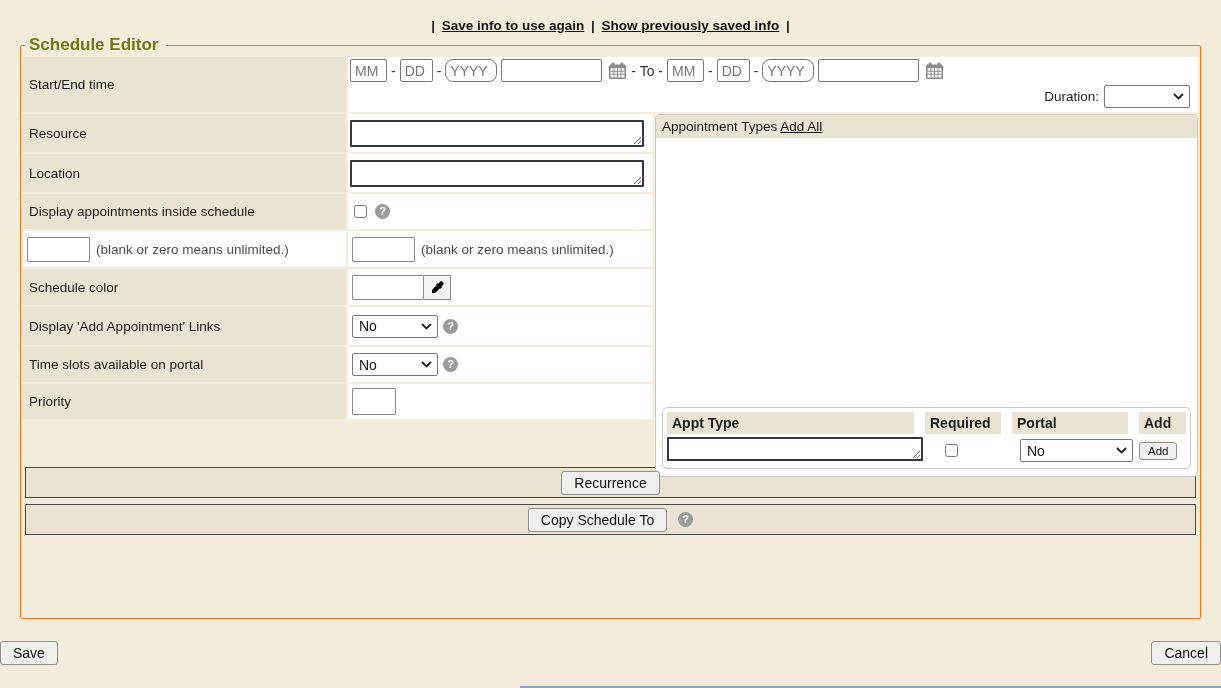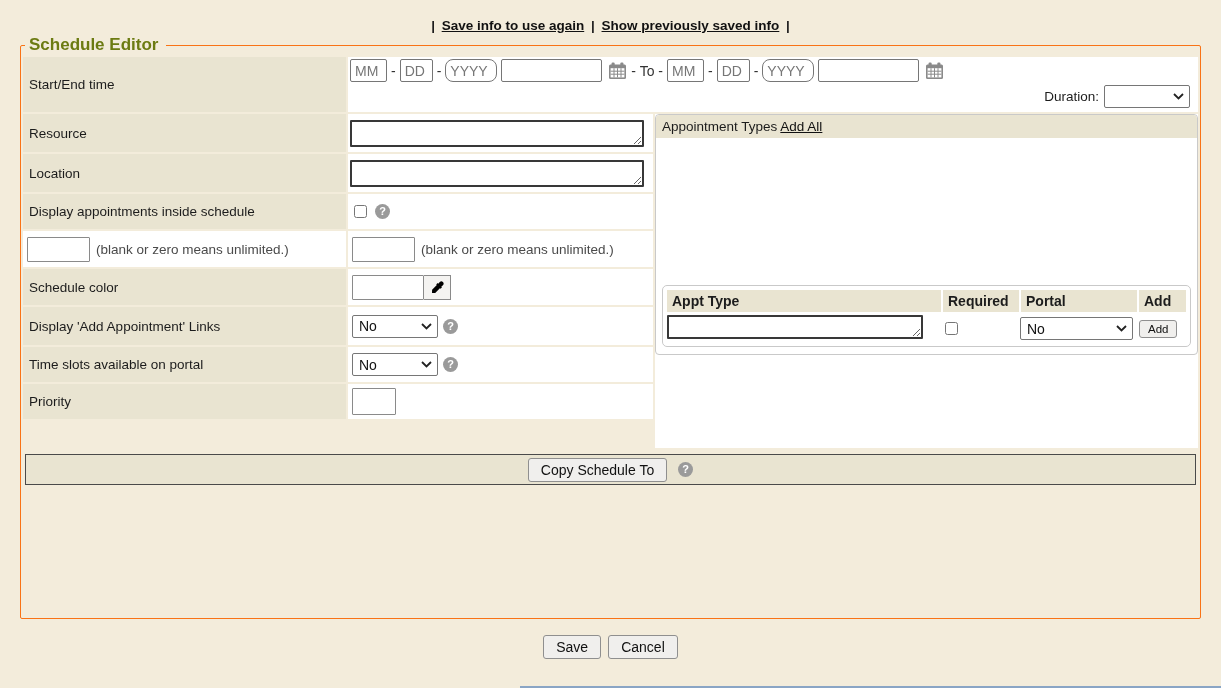--- a/index.html
+++ b/index.html
@@ -63,29 +63,29 @@
     justify-content:center;margin-left:5px;flex:0 0 auto;cursor:pointer;
   }
   .cal{margin-left:2px;cursor:pointer;display:inline-flex;}
   .color-btn{
     width:27px;height:25px;border:1px solid #8a8a8a;border-left:none;background:#f4f3f1;
     display:inline-flex;align-items:center;justify-content:center;padding:0;cursor:pointer;
   }
   
   .right-cell{grid-column:3;grid-row:2/11;background:#fff;padding:0;}
   .appt-panel{
-    border:1px solid #c9c9c9;border-radius:4px;background:#fff;height:241px;
+    border:1px solid #c9c9c9;border-radius:4px;background:#fff;height:363px;
     display:flex;flex-direction:column;box-sizing:border-box;overflow:hidden;
   }
   .appt-head{background:#E9E4D1;padding:4px 6px;font-size:13.5px;border-radius:3px 3px 0 0;}
   .appt-spacer{flex:1;}
   .appt-table{
     margin:5px 6px 7px;border:1px solid #c9c9c9;border-radius:5px;padding:4px;
   }
-  .appt-row{display:flex;gap:2px;}
+  .appt-row{display:flex;gap:11px;}
   .appt-hcell{background:#E9E4D1;font-weight:bold;font-size:14px;padding:3px 5px;box-sizing:border-box;}
   .c1{flex:1;} .c2{width:76px;} .c3{width:116px;} .c4{width:47px;}
   .appt-inrow{display:flex;align-items:center;gap:3px;margin-top:3px;}
   .appt-inrow .c2,.appt-inrow .c3{display:flex;align-items:center;}
   .btn{
     background:#f0efed;border:1px solid #8f8f8f;border-radius:3px;
     padding:3px 12px;font-size:14px;color:#111;font-family:"Liberation Sans",sans-serif;cursor:pointer;
   }
   .btn-add{padding:2px 8px;font-size:11.5px;border-radius:3px;}
   
@@ -93,21 +93,21 @@
     margin:19px 2px 0;border:1px solid #4a4a4a;background:#E9E4D1;height:29px;
     display:flex;align-items:center;justify-content:center;gap:6px;
   }
   .action-bar.second{margin-top:6px;}
   
   .comment-box{margin:24px 2px 0;border:2px solid #1e1e1e;background:#fff;}
   .comment-head{background:#33CC33;text-align:center;font-size:14px;padding:2px 0;color:#000;}
   .comment-body{padding:9px 0 7px;display:flex;justify-content:center;border-top:2px solid #1e1e1e;}
   .ta-comment{width:484px;height:58px;border:1px solid #8a8a8a;resize:both;font-size:13px;}
   
-  .footer-btns{display:flex;justify-content:center;gap:7px;margin-top:16px;}
+  .footer-btns{display:flex;justify-content:space-between;gap:7px;margin-top:22px;}
   .blue-edge{position:absolute;bottom:0;left:520px;right:0;height:2px;background:#8aa5c5;}
   svg{display:block;}
 </style>
 </head>
 <body>
 
 <div class="top-links">
   <span>|</span>
   <a>Save info to use again</a>
   <span>|</span>
@@ -267,20 +267,23 @@
       <span class="qicon">?</span>
     </div>
 
     <div class="lbl">Priority</div>
     <div class="cell">
       <input class="inp-prio" style="margin-left: 2px;">
     </div>
 
   </div>
 
+  <div class="action-bar">
+    <button class="btn">Recurrence</button>
+  </div>
 
   <div class="action-bar second">
     <button class="btn">Copy Schedule To</button>
     <span class="qicon">?</span>
   </div>
 
 
 </fieldset>
 
 <div class="footer-btns">

